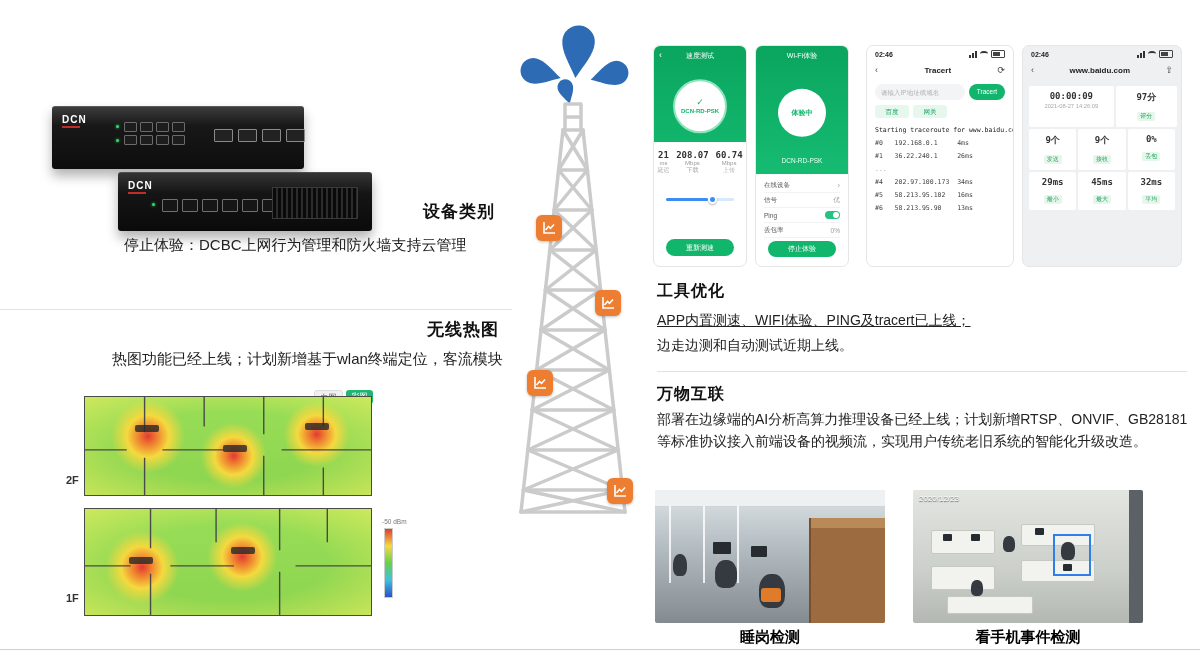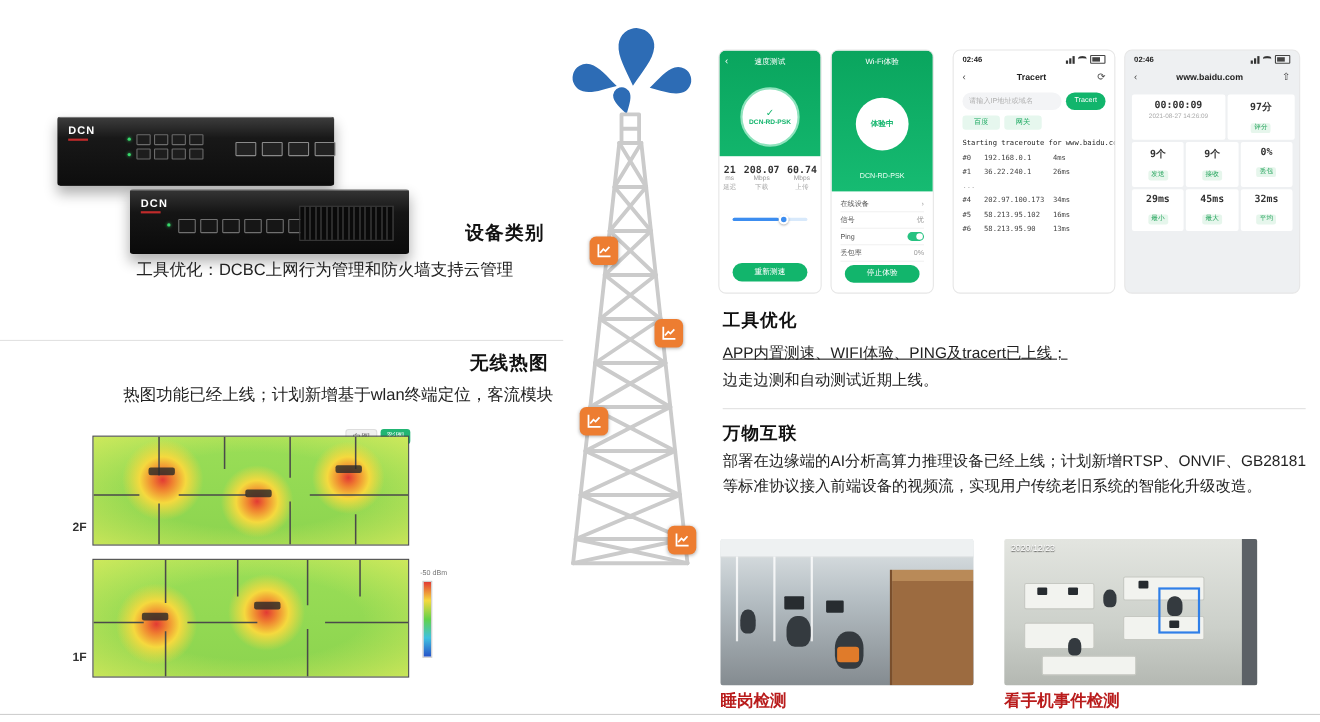--- a/index.html
+++ b/index.html
@@ -141,21 +141,21 @@
   .cam .ceil{position:absolute;left:0;top:0;right:0;height:16px;background:#eef1f2;border-bottom:1px solid #cfd4d6;}
   .cam .glass{position:absolute;top:16px;bottom:40px;width:2px;background:rgba(255,255,255,.8);}
   .cam .counter{position:absolute;right:0;top:28px;bottom:0;width:74px;background:linear-gradient(180deg,#b98a58 0 10px,#9c6b40 10px 100%);border-left:2px solid #7a4f2c;}
   .cam .mon{position:absolute;background:#272c30;border-radius:1px;}
   .cam .fig{position:absolute;background:#343a3f;border-radius:45% 45% 35% 35%;}
   .cam .vest{position:absolute;background:#e07b2a;border-radius:3px;}
   .cam .desk{position:absolute;background:#f2f3ef;border:1px solid #c6c8c2;border-radius:2px;}
   .cam .shelf{position:absolute;right:0;top:0;bottom:0;width:14px;background:#5c6166;}
   .cam-ts{position:absolute;left:6px;top:4px;color:#fff;font-size:8px;text-shadow:0 1px 1px rgba(0,0,0,.6);}
   .det-box{position:absolute;border:2px solid #2f7fe8;background:transparent;}
-  .caption{position:absolute;top:628px;width:230px;text-align:left;font-size:15px;font-weight:bold;color:#b91c1c;}
+  .caption{position:absolute;top:628px;width:230px;text-align:center;font-size:15px;font-weight:bold;color:#000000;}
   .cap1{left:655px;} .cap2{left:913px;}
 </style>
 </head>
 <body>
 
 <div class="canvas">
 
   <div class="device d1">
     <span class="brand">DCN</span>
     <div class="portgrid">
@@ -185,21 +185,21 @@
         <i></i>
         <i></i>
         <i></i>
         <i></i>
       </div>
     <div class="vents"></div>
     <span class="led" style="left:34px;top:30px;"></span>
   </div>
 
   <h2 class="h" style="left:423px;top:200px;">设备类别</h2>
-  <p class="desc" style="left:124px;top:236px;">工具优化：DCBC上网行为管理和防火墙支持云管理</p>
+  <p class="desc" style="left:124px;top:236px;">停止体验：DCBC上网行为管理和防火墙支持云管理</p>
 
   <div class="divider" style="left:0;top:309px;width:512px;"></div>
 
   <h2 class="h" style="left:427px;top:318px;">无线热图</h2>
   <p class="desc" style="left:112px;top:350px;">热图功能已经上线；计划新增基于wlan终端定位，客流模块</p>
 
   <div class="heatmap">
     <div class="hm-tabs">
       <span class="hm-tab t1">白图</span>
       <span class="hm-tab t2">彩图</span>

